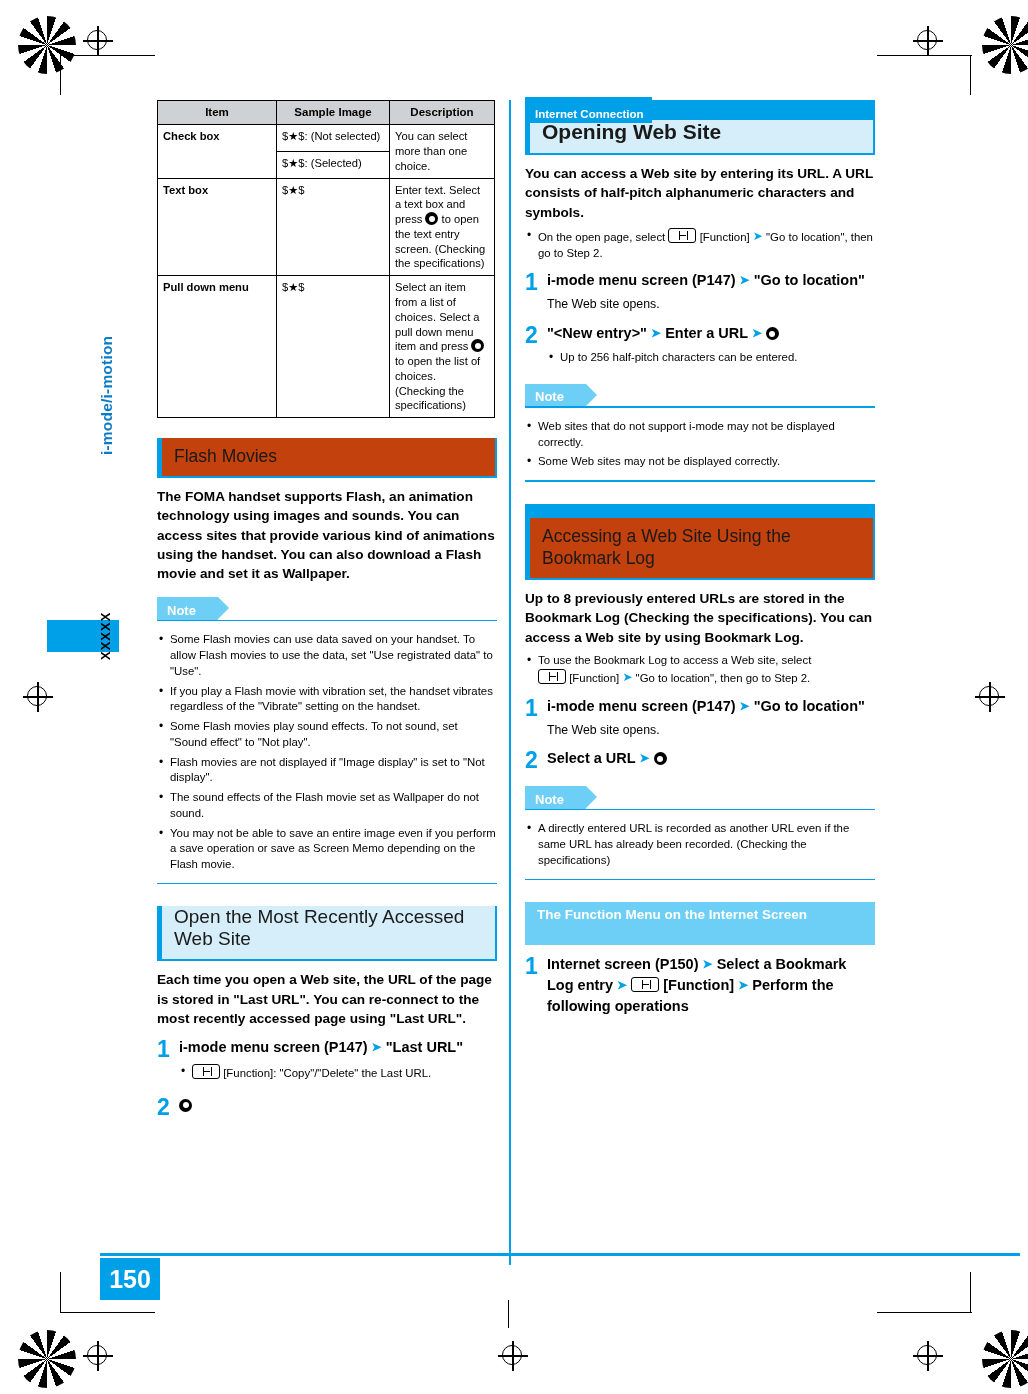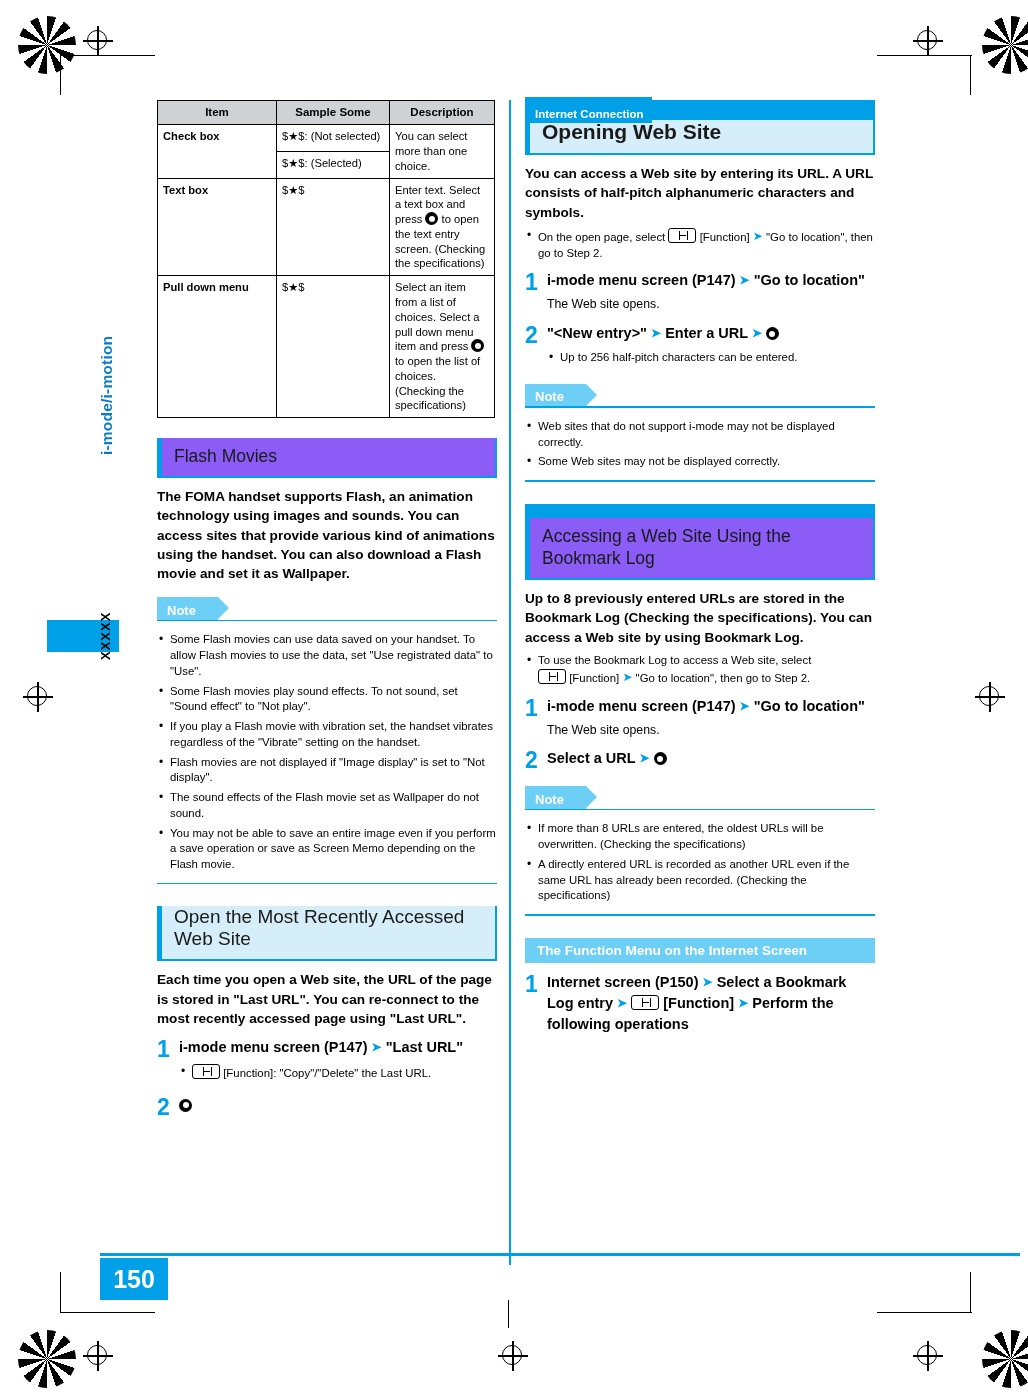--- a/index.html
+++ b/index.html
@@ -32,21 +32,21 @@
     transform:rotate(-90deg);transform-origin:left top;
     font-weight:bold;font-size:15.5px;color:#0a7bc4;letter-spacing:.2px;
     white-space:nowrap;
   }
   .side-xxxxx{
     position:absolute;left:98px;top:660px;width:150px;
     transform:rotate(-90deg);transform-origin:left top;
     font-weight:bold;font-size:13px;color:#000;letter-spacing:1px;white-space:nowrap;
   }
   .page-num{
-    position:absolute;left:100px;top:1258px;width:68px;height:42px;
+    position:absolute;left:100px;top:1258px;width:60px;height:42px;
     background:#00a0e9;color:#fff;font-weight:bold;font-size:25px;
     display:flex;align-items:center;justify-content:center;
   }
   .page-num-bar{position:absolute;left:100px;top:1253px;width:920px;height:3px;background:#00a0e9;}
 
   
   .col-left{position:absolute;left:157px;top:100px;width:340px;}
   .col-right{position:absolute;left:525px;top:100px;width:350px;}
   .col-divider{position:absolute;left:509px;top:100px;width:1.5px;height:1165px;background:#00a0e9;}
 
@@ -67,26 +67,26 @@
     background:#00a0e9;color:#fff;font-weight:bold;font-size:11.5px;
     padding:11px 8px 3px 10px;display:inline-block;
   }
   .h-tag-row{background:#00a0e9;height:20px;display:flex;align-items:center;}
   .h-band-blue{
     background:#d5eef9;border-left:5px solid #00a0e9;border-right:2px solid #00a0e9;
     border-bottom:2px solid #00a0e9;
     font-size:21px;font-weight:bold;color:#1a1a1a;padding:0 10px 9px 12px;
   }
   .h-plain{
-    background:#8b5cf6;border-left:5px solid #00a0e9;border-right:2px solid #00a0e9;border-bottom:2px solid #00a0e9;
+    background:#c2410c;border-left:5px solid #00a0e9;border-right:2px solid #00a0e9;border-bottom:2px solid #00a0e9;
     font-size:17.5px;color:#1a1a1a;padding:7px 10px 8px 12px;line-height:1.3;
   }
   .h-tagonly{
     background:#6dcff6;color:#fff;font-weight:bold;font-size:13.5px;
-    padding:5px 10px 5px 12px;
+    padding:5px 10px 23px 12px;
   }
 
   
   .lead{font-weight:bold;font-size:13.6px;line-height:1.42;margin:9px 0 6px 0;}
   .bullets{margin:4px 0 0 0;padding:0;list-style:none;}
   .bullets li{font-size:11.4px;line-height:1.38;padding-left:13px;position:relative;margin-bottom:4px;}
   .bullets li:before{content:"•";position:absolute;left:2px;top:-1px;font-size:12px;}
   .step{display:flex;align-items:flex-start;margin-top:9px;}
   .step-num{
     color:#00a0e9;font-weight:bold;font-size:23px;line-height:1;
@@ -180,21 +180,21 @@
   <div class="page-num">150</div>
 
   <div class="col-divider"></div>
 
   <div class="col-left">
 
     <table class="spec">
       <tbody>
           <tr>
         <th>Item</th>
-        <th>Sample Some</th>
+        <th>Sample Image</th>
         <th>Description</th>
       </tr>
       <tr>
         <td class="item" rowspan="2">Check box</td>
         <td class="icon">$★$: (Not selected)</td>
         <td rowspan="2">You can select more than one choice.</td>
       </tr>
       <tr>
         <td class="icon">$★$: (Selected)</td>
       </tr>
@@ -224,22 +224,22 @@
       <div class="lead">The FOMA handset supports Flash, an animation technology using images and sounds.  You can access sites that provide various kind of animations using the handset. You can also download a Flash movie and set it as Wallpaper.</div>
 
       <div class="note-wrap">
         <div class="note-hdr">
           <div class="note-tab">Note</div>
           <div class="note-rule"></div>
         </div>
         <div class="note-body">
           <ul class="bullets">
             <li>Some Flash movies can use data saved on your handset. To allow Flash movies to use the data, set "Use registrated data" to "Use".</li>
+            <li>If you play a Flash movie with vibration set, the handset vibrates regardless of the "Vibrate" setting on the handset.</li>
             <li>Some Flash movies play sound effects. To not sound, set "Sound effect" to "Not play".</li>
-            <li>If you play a Flash movie with vibration set, the handset vibrates regardless of the "Vibrate" setting on the handset.</li>
             <li>Flash movies are not displayed if "Image display" is set to "Not display".</li>
             <li>The sound effects of the Flash movie set as Wallpaper do not sound.</li>
             <li>You may not be able to save an entire image even if you perform a save operation or save as Screen Memo depending on the Flash movie.</li>
           </ul>
         </div>
         <div class="rule-bottom"></div>
       </div>
     </div>
 
     <div style="margin-top:22px;">
@@ -364,21 +364,20 @@
         </div>
       </div>
 
       <div class="note-wrap">
         <div class="note-hdr">
           <div class="note-tab">Note</div>
           <div class="note-rule"></div>
         </div>
         <div class="note-body">
           <ul class="bullets">
-            <li>If more than 8 URLs are entered, the oldest URLs will be overwritten. (Checking the specifications)</li>
             <li>A directly entered URL is recorded as another URL even if the same URL has already been recorded. (Checking the specifications)</li>
           </ul>
         </div>
         <div class="rule-bottom"></div>
       </div>
     </div>
 
     <div style="margin-top:22px;">
       <div class="h-tagonly">The Function Menu on the Internet Screen</div>
 

